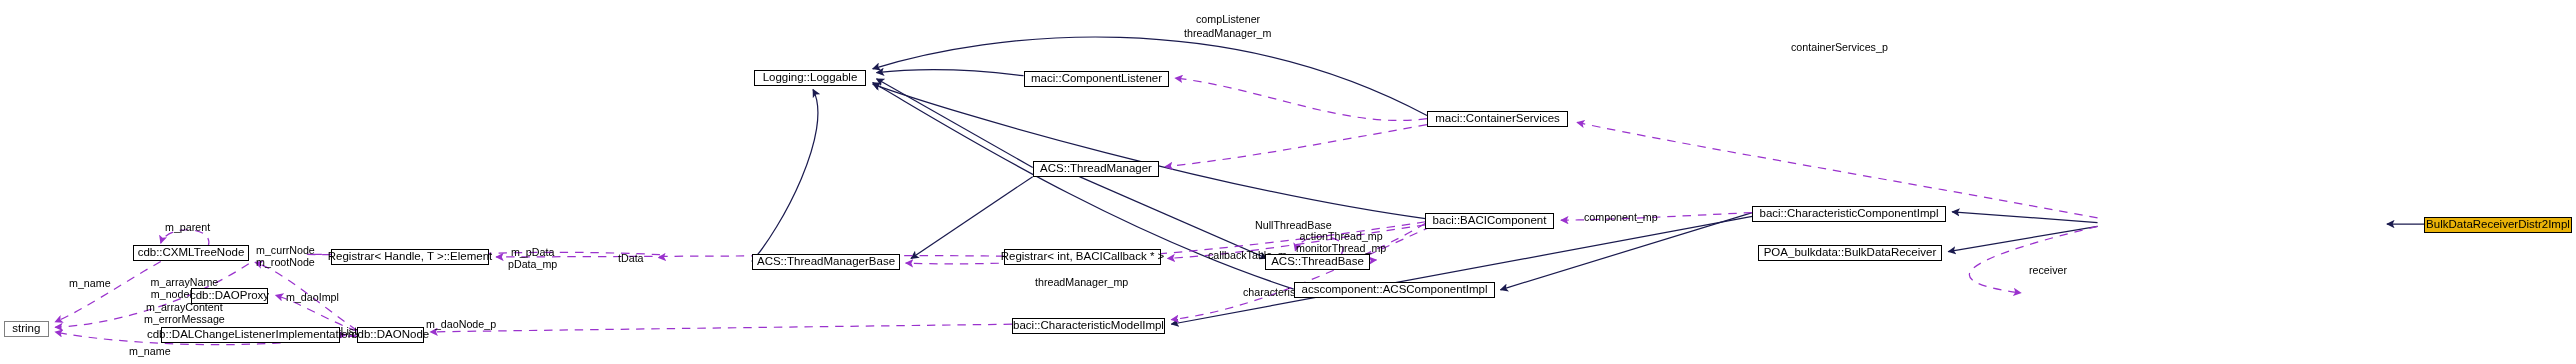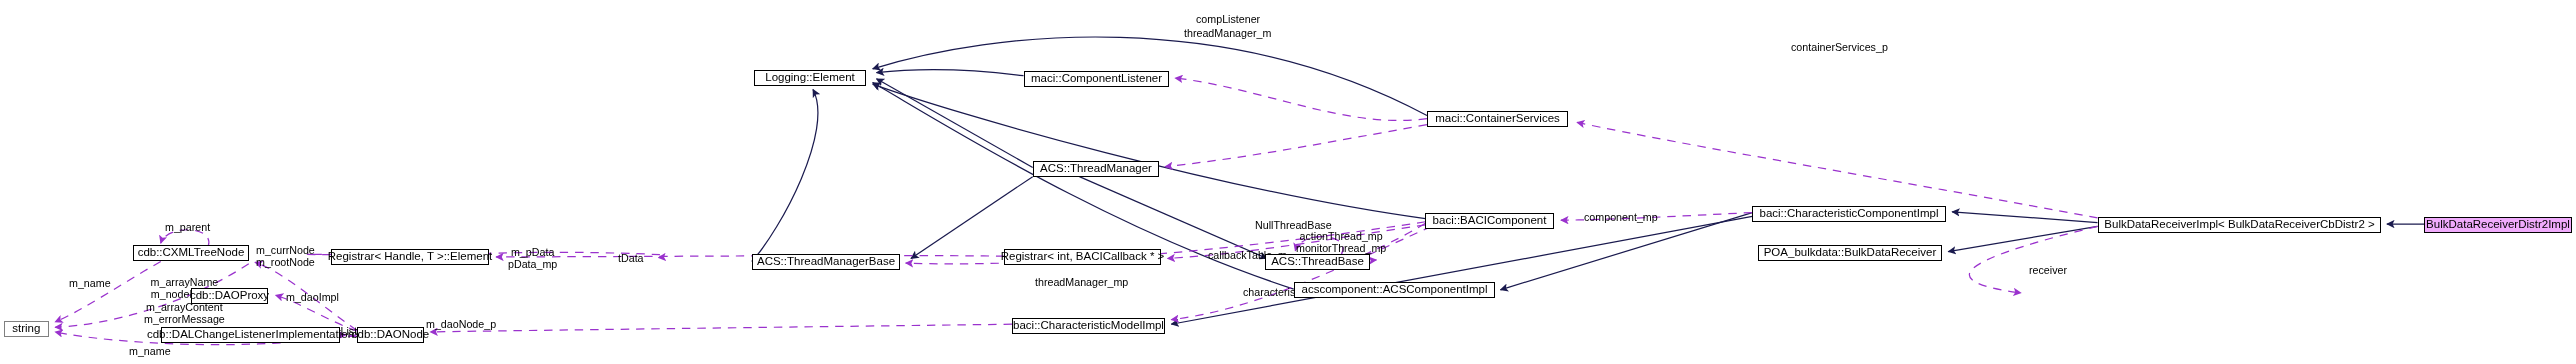--- a/index.html
+++ b/index.html
@@ -32,21 +32,21 @@
     font-size: 11.5px;
     line-height: 1;
     display: flex;
     align-items: center;
     justify-content: center;
     white-space: nowrap;
     padding: 0 6.1px;
     z-index: 5;
   }
   .node.current {
-    background: #f0abfc;
+    background: #eab308;
     border-color: #000000;
   }
   .node.ext {
     border-color: #808080;
   }
   .elabel {
     position: absolute;
     font-size: 10.7px;
     color: #000000;
     white-space: pre;
@@ -134,42 +134,41 @@
       <path d="M1322,424 C1000,428 700,432 562,434"></path>
     </g>
 
     <g stroke="#9a32cd" stroke-width="1.6" fill="none" stroke-dasharray="11,9" marker-end="url(#use-arrow)">
       <path d="M1312,335 C1150,333 1000,335 648,336"></path>
       <path d="M432,333 C390,333 350,332 600,333"></path>
       <path d="M862,333 C800,330 700,328 600,333"></path>
     </g>
   </svg>
 
-  <div class="node" style="left:754px;top:70px;width:112px;height:16px;">Logging::Element</div>
+  <div class="node" style="left:754px;top:70px;width:112px;height:16px;">Logging::Loggable</div>
 
   <div class="node" style="left:1024px;top:71px;width:145px;height:16px;">maci::ComponentListener</div>
 
   <div class="node" style="left:1033px;top:161px;width:126px;height:16px;">ACS::ThreadManager</div>
 
   <div class="node" style="left:1427px;top:111px;width:141px;height:16px;">maci::ContainerServices</div>
 
   <div class="node" style="left:1294px;top:282px;width:201px;height:16px;">acscomponent::ACSComponentImpl</div>
 
   <div class="node" style="left:752px;top:254px;width:148px;height:16px;text-align:right;">ACS::ThreadManagerBase</div>
 
   <div class="node" style="left:1265px;top:254px;width:105px;height:16px;">ACS::ThreadBase</div>
 
   <div class="node" style="left:1425px;top:213px;width:129px;height:16px;">baci::BACIComponent</div>
 
   <div class="node" style="left:1752px;top:206px;width:194px;height:16px;">baci::CharacteristicComponentImpl</div>
 
   <div class="node" style="left:1758px;top:245px;width:184px;height:16px;">POA_bulkdata::BulkDataReceiver</div>
 
 
-  <div class="node" style="left:2098px;top:217px;width:283px;height:16px;">BulkDataReceiverImpl&lt; BulkDataReceiverCbDistr2 &gt;</div>
 
   <div class="node current" style="left:2424px;top:217px;width:148px;height:16px;">BulkDataReceiverDistr2Impl</div>
 
   <div class="node" style="left:133px;top:245px;width:116px;height:16px;">cdb::CXMLTreeNode</div>
 
   <div class="node ext" style="left:3.8px;top:321px;width:45px;height:16px;">string</div>
 
   <div class="node ext" style="left:426px;top:249px;width:25px;height:16px;">T</div>
 
   <div class="node" style="left:191px;top:288px;width:77px;height:16px;">cdb::DAOProxy</div>

